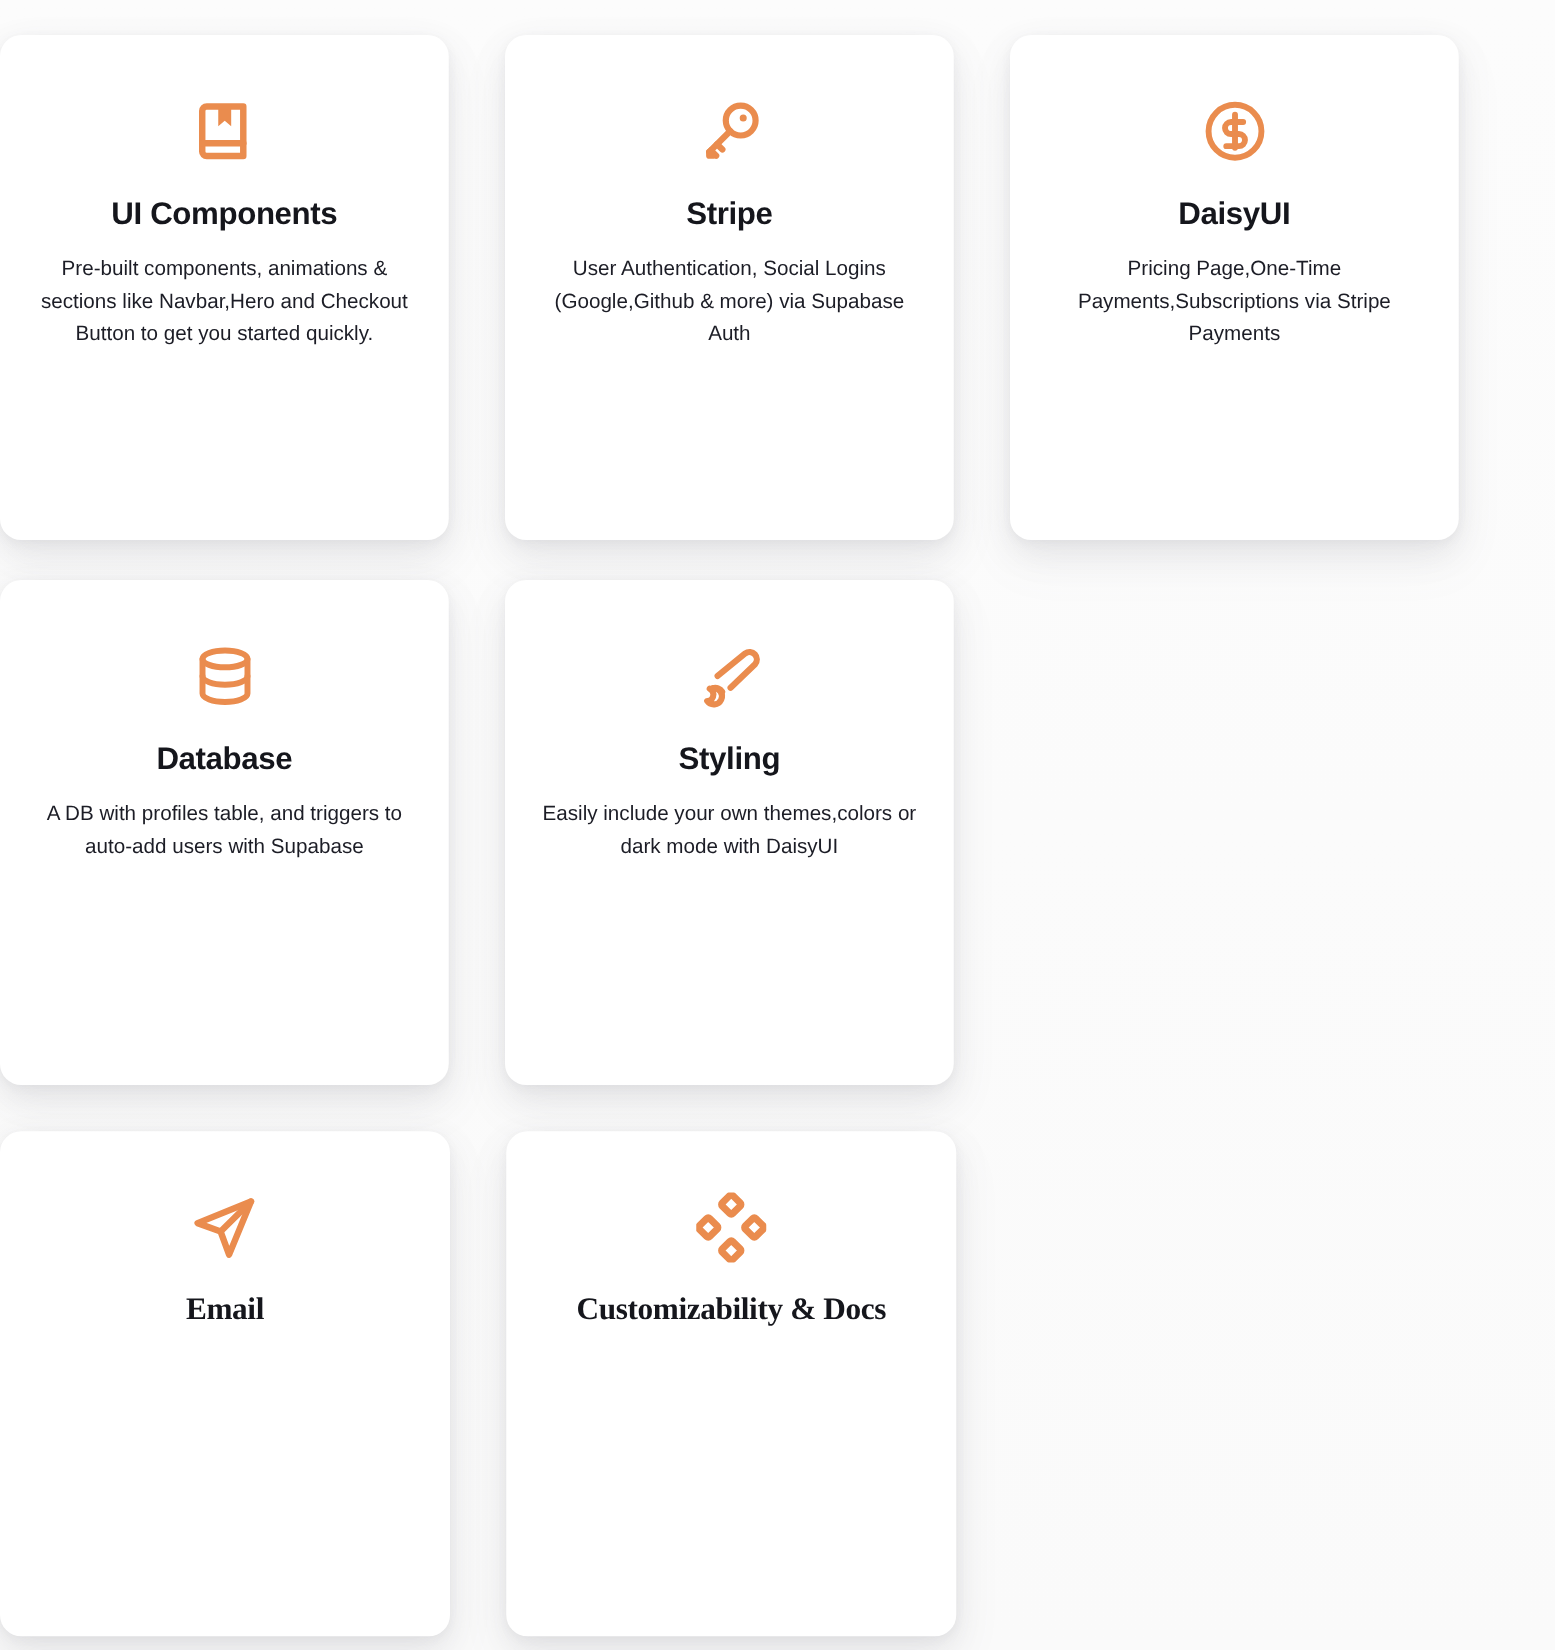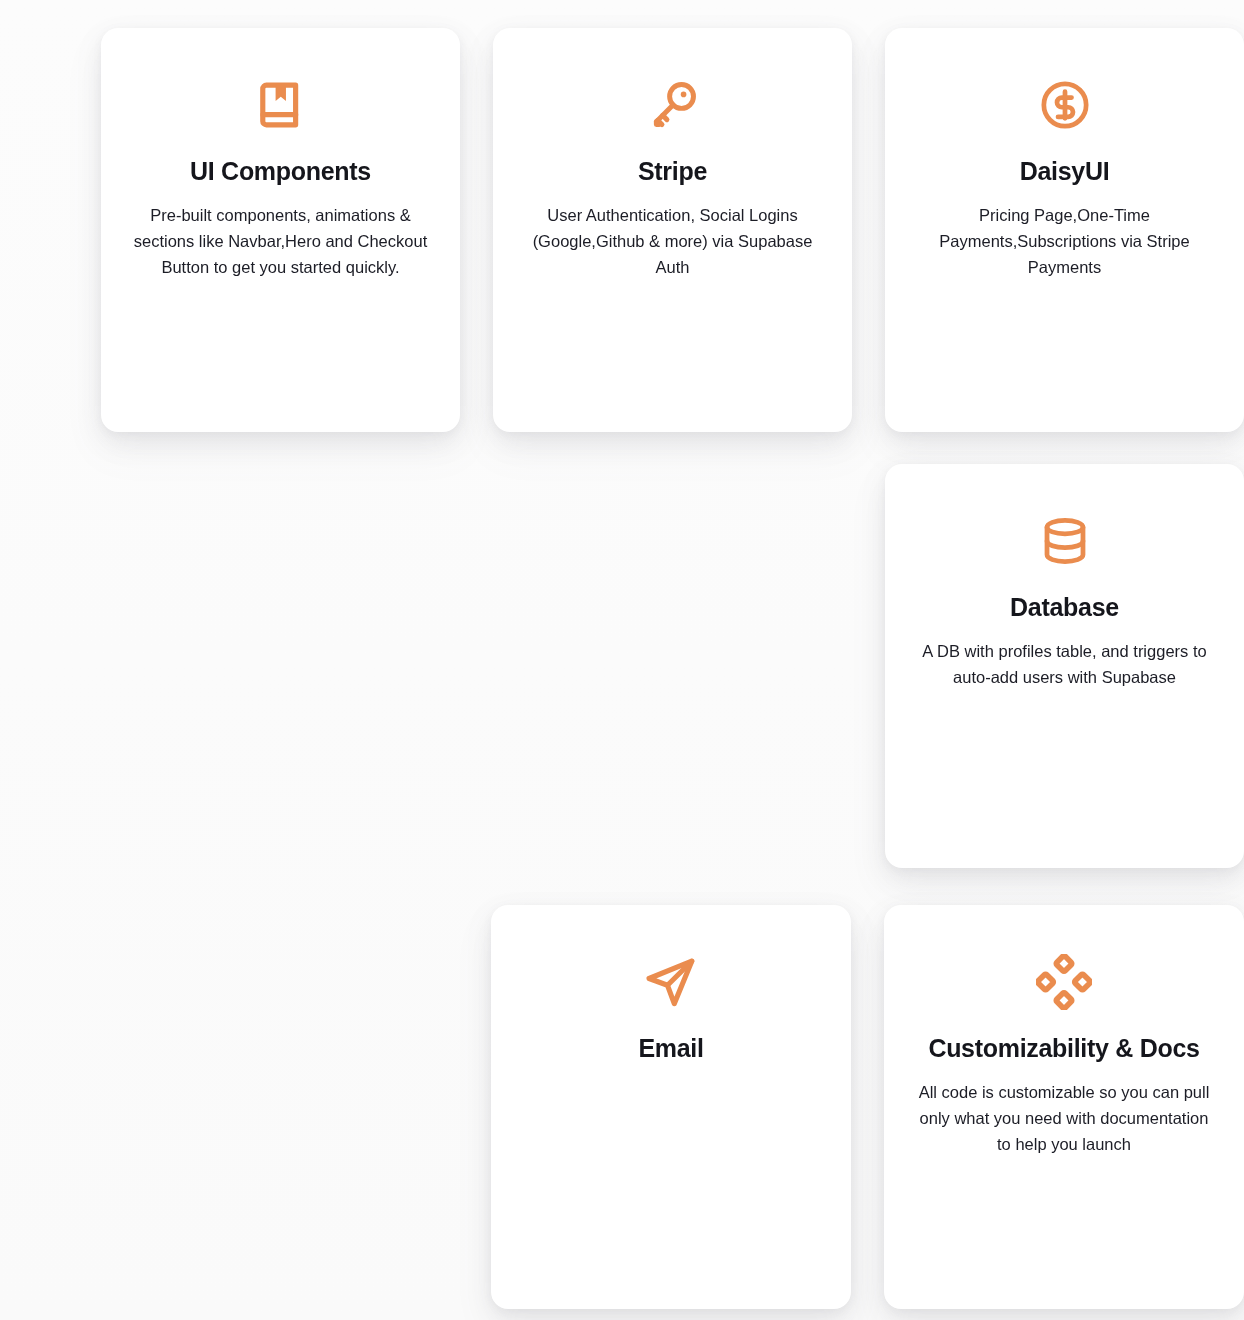--- a/index.html
+++ b/index.html
@@ -14,22 +14,22 @@
 
   .features-section {
     position: relative;
     width: 1244px;
     height: 1320px;
     background: linear-gradient(180deg, #fcfcfc 0%, #fafafa 100%);
   }
 
   .grid-row {
     display: flex;
-    justify-content: flex-end;
-    gap: 33px;
+    justify-content: flex-start;
+    gap: 45px;
   }
 
   #row-1 { padding-top: 28px; }
   #row-2 { padding-top: 32px; }
   #row-3 { padding-top: 37px; }
 
   .feature-card {
     width: 359px;
     height: 404px;
     background: #ffffff;
@@ -65,21 +65,21 @@
 
   .card-desc {
     font-size: 16.5px;
     line-height: 26px;
     color: #1c1d26;
     max-width: 300px;
     font-weight: 400;
   }
 
   
-  #row-3 .feature-card { width: 360px; }
+  #row-3 .feature-card { width: 360px; font-family: Liberation Serif, serif; }
 </style>
 </head>
 <body>
 
 <div class="features-section">
 
   <div class="grid-row" id="row-1">
 
     <div class="feature-card">
       <span class="card-icon">
@@ -132,20 +132,31 @@
         <svg width="52" height="52" viewBox="0 0 24 24" fill="none" stroke="#ea8c4e" stroke-width="2.2" stroke-linecap="round" stroke-linejoin="round">
           <ellipse cx="12" cy="5.6" rx="8.3" ry="3.1"></ellipse>
           <path d="M3.7 5.6v12.8c0 1.72 3.72 3.1 8.3 3.1s8.3-1.38 8.3-3.1V5.6"></path>
           <path d="M3.7 12c0 1.72 3.72 3.1 8.3 3.1s8.3-1.38 8.3-3.1"></path>
         </svg>
       </span>
       <div class="card-title">Database</div>
       <div class="card-desc">A DB with profiles table, and triggers to auto-add users with Supabase</div>
     </div>
 
+    <div class="feature-card">
+      <span class="card-icon">
+        <svg width="54" height="54" viewBox="0 0 24 24" fill="none" stroke="#ea8c4e" stroke-width="2.2" stroke-linecap="round" stroke-linejoin="round">
+          <path d="M7.6 11.9 17.4 3.9a2.6 2.6 0 0 1 3.5 3.8l-8.7 8.4"></path>
+          <path d="M6.1 16.2a2.9 2.9 0 1 1-2.2 4.6c1.3 0 2.2-1 2.2-2.4 0-.8-.5-1.6-1.3-2"></path>
+          <path d="M5.9 16.3c1.2-.4 2.6.1 3.3 1.2"></path>
+        </svg>
+      </span>
+      <div class="card-title">Styling</div>
+      <div class="card-desc">Easily include your own themes,colors or dark mode with DaisyUI</div>
+    </div>
 
 
   </div>
 
   <div class="grid-row" id="row-3">
 
     <div class="feature-card">
       <span class="card-icon">
         <svg width="56" height="56" viewBox="0 0 24 24" fill="none" stroke="#ea8c4e" stroke-width="2.2" stroke-linecap="round" stroke-linejoin="round">
           <path d="M20.9 3.1 2.6 10.5l7.9 2.9 2.9 7.9z"></path>
@@ -158,18 +169,17 @@
     <div class="feature-card">
       <span class="card-icon">
         <svg width="56" height="56" viewBox="0 0 24 24" fill="none" stroke="#ea8c4e" stroke-width="2.4" stroke-linejoin="round">
           <rect x="9.45" y="1.55" width="5.1" height="5.1" rx="0.7" transform="rotate(45 12 4.1)"></rect>
           <rect x="1.55" y="9.45" width="5.1" height="5.1" rx="0.7" transform="rotate(45 4.1 12)"></rect>
           <rect x="17.35" y="9.45" width="5.1" height="5.1" rx="0.7" transform="rotate(45 19.9 12)"></rect>
           <rect x="9.45" y="17.35" width="5.1" height="5.1" rx="0.7" transform="rotate(45 12 19.9)"></rect>
         </svg>
       </span>
       <div class="card-title">Customizability &amp; Docs</div>
-      <div class="card-desc">All code is customizable so you can pull only what you need with documentation to help you launch</div>
     </div>
 
   </div>
 
 </div>
 
 </body></html>

